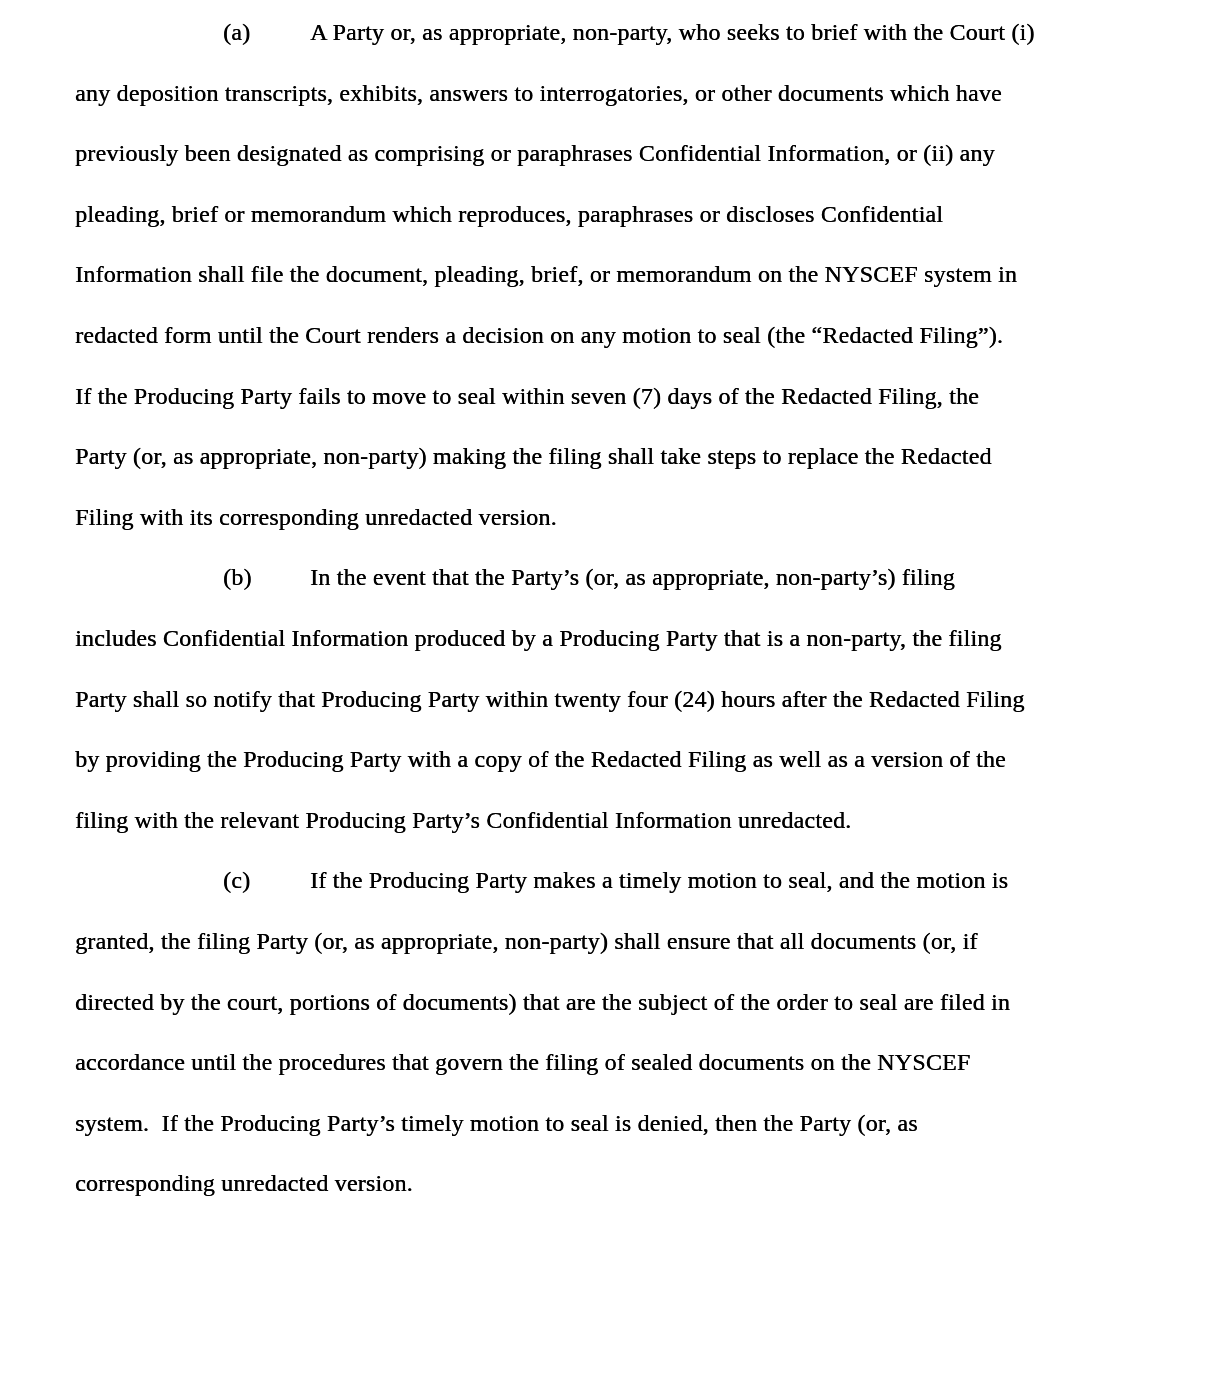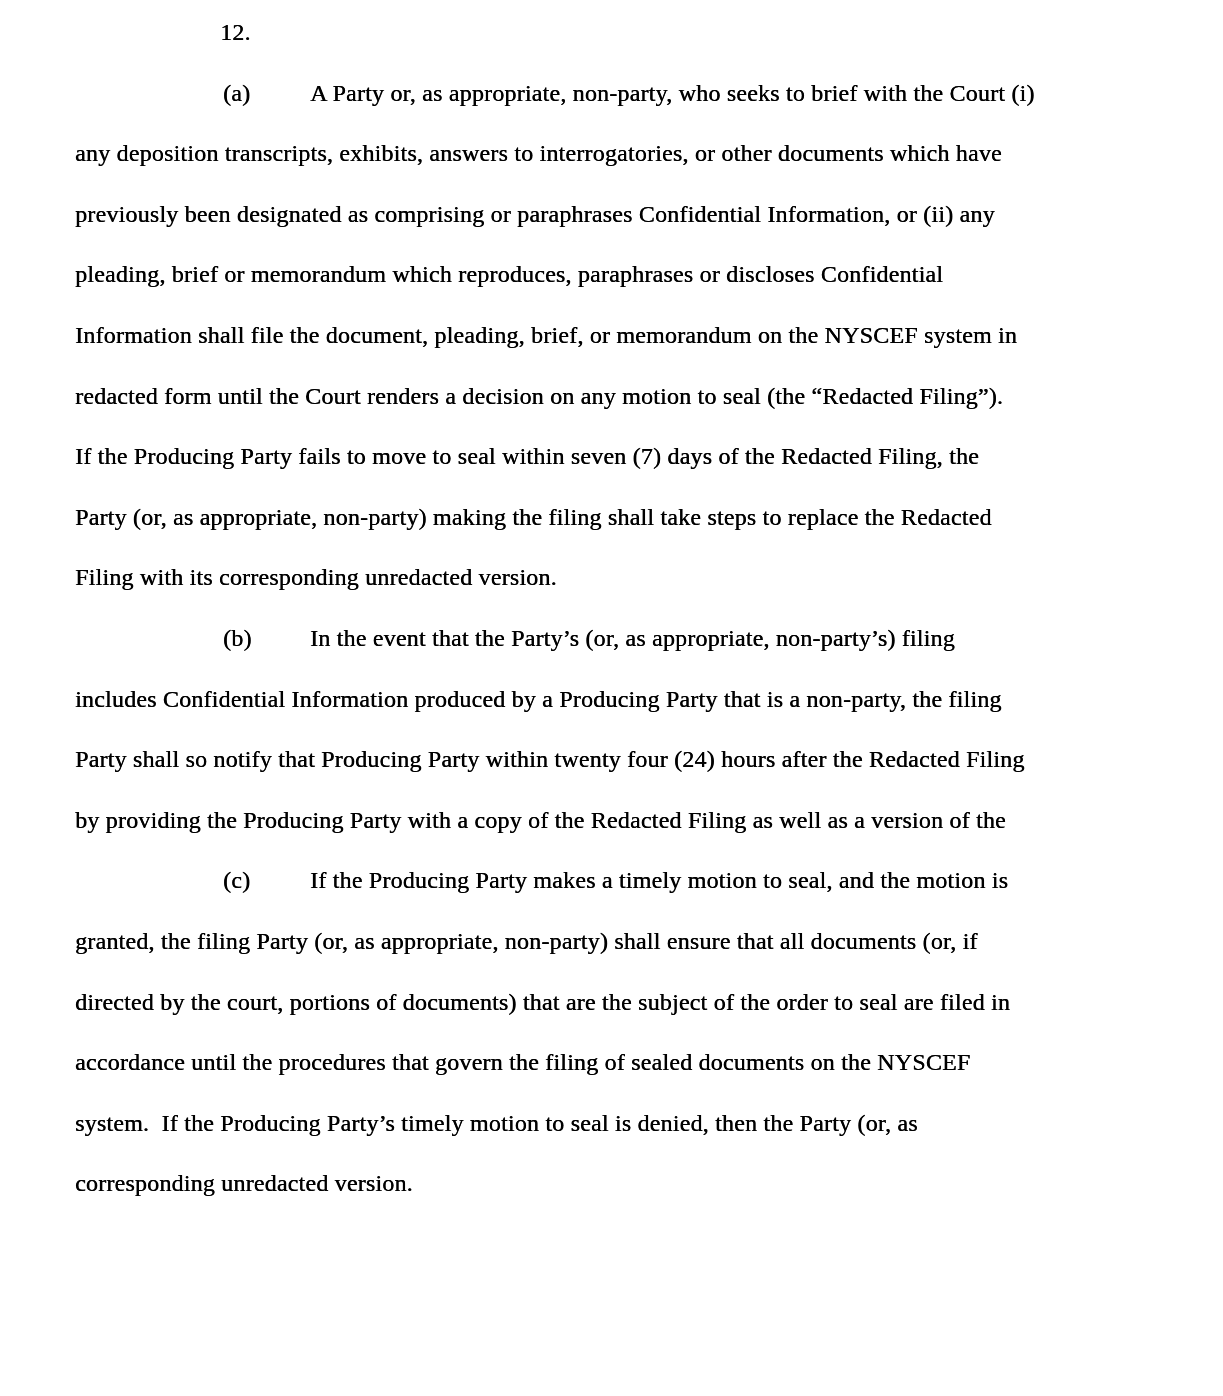--- a/index.html
+++ b/index.html
@@ -47,36 +47,36 @@
     width: 87px;
   }
 </style>
 </head>
 <body>
 
 <div class="scan-page">
   <div class="text-block">
 
 
-    <div class="line sec">12.</div>
 
     <div class="line labeled"><span class="plabel">(a)</span><span>A Party or, as appropriate, non-party, who seeks to brief with the Court (i)</span></div>
     <div class="line">any deposition transcripts, exhibits, answers to interrogatories, or other documents which have</div>
     <div class="line">previously been designated as comprising or paraphrases Confidential Information, or (ii) any</div>
     <div class="line">pleading, brief or memorandum which reproduces, paraphrases or discloses Confidential</div>
     <div class="line">Information shall file the document, pleading, brief, or memorandum on the NYSCEF system in</div>
     <div class="line">redacted form until the Court renders a decision on any motion to seal (the “Redacted Filing”).</div>
     <div class="line">If the Producing Party fails to move to seal within seven (7) days of the Redacted Filing, the</div>
     <div class="line">Party (or, as appropriate, non-party) making the filing shall take steps to replace the Redacted</div>
     <div class="line">Filing with its corresponding unredacted version.</div>
 
     <div class="line labeled"><span class="plabel">(b)</span><span>In the event that the Party’s (or, as appropriate, non-party’s) filing</span></div>
     <div class="line">includes Confidential Information produced by a Producing Party that is a non-party, the filing</div>
     <div class="line">Party shall so notify that Producing Party within twenty four (24) hours after the Redacted Filing</div>
     <div class="line">by providing the Producing Party with a copy of the Redacted Filing as well as a version of the</div>
+    <div class="line">filing with the relevant Producing Party’s Confidential Information unredacted.</div>
 
     <div class="line labeled"><span class="plabel">(c)</span><span>If the Producing Party makes a timely motion to seal, and the motion is</span></div>
     <div class="line">granted, the filing Party (or, as appropriate, non-party) shall ensure that all documents (or, if</div>
     <div class="line">directed by the court, portions of documents) that are the subject of the order to seal are filed in</div>
     <div class="line">accordance until the procedures that govern the filing of sealed documents on the NYSCEF</div>
     <div class="line">system.  If the Producing Party’s timely motion to seal is denied, then the Party (or, as</div>
     <div class="line">corresponding unredacted version.</div>
 
   </div>
 </div>

